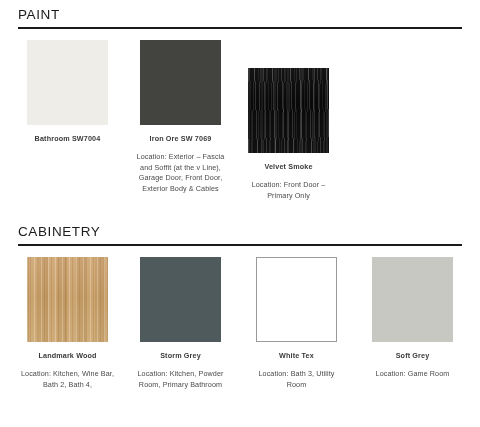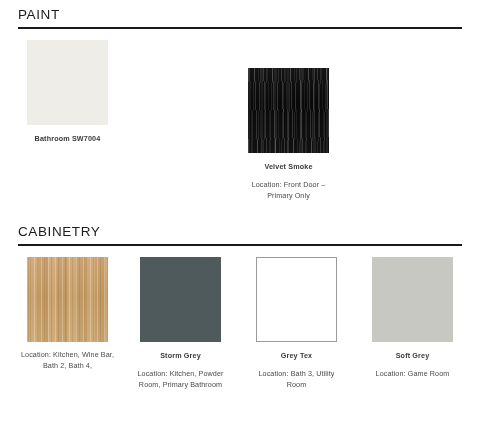--- a/index.html
+++ b/index.html
@@ -135,51 +135,57 @@
       <h2 class="section-title">PAINT</h2>
       <div class="section-rule"></div>
     </div>
     <div class="swatch-row">
 
       <div class="swatch-cell cell-wide" style="left:20px;">
         <div class="swatch" style="background:#EFEDE8; margin-left:7px;"></div>
         <div class="swatch-label">Bathroom SW7004</div>
       </div>
 
+      <div class="swatch-cell cell-wide" style="left:133px;">
+        <div class="swatch" style="background:#434340; margin-left:7px;"></div>
+        <div class="swatch-label">Iron Ore SW 7069</div>
+        <div class="swatch-desc">Location: Exterior – Fascia and Soffit (at the v Line), Garage Door, Front Door,  Exterior Body &amp; Cables</div>
+      </div>
 
       <div class="swatch-cell cell-wide" style="left:241px;margin-top:28px;">
         <div class="swatch tex-wood-black" style="margin-left:7px;"></div>
         <div class="swatch-label">Velvet Smoke</div>
         <div class="swatch-desc">Location: Front Door – Primary Only</div>
       </div>
 
     </div>
   </div>
 
   <div class="section section-cabinetry">
     <div class="section-head">
       <h2 class="section-title">CABINETRY</h2>
       <div class="section-rule"></div>
     </div>
     <div class="swatch-row">
 
       <div class="swatch-cell cell-wide" style="left:20px;">
         <div class="swatch tex-wood-light" style="margin-left:7px;"></div>
+        <div class="swatch-label">Landmark Wood</div>
         <div class="swatch-desc">Location: Kitchen, Wine Bar, Bath 2, Bath 4,</div>
       </div>
 
       <div class="swatch-cell cell-wide" style="left:133px;">
         <div class="swatch" style="background:#4E5A5B; margin-left:7px;"></div>
         <div class="swatch-label">Storm Grey</div>
         <div class="swatch-desc">Location: Kitchen, Powder Room, Primary Bathroom</div>
       </div>
 
       <div class="swatch-cell cell-wide" style="left:249px;">
         <div class="swatch swatch-bordered" style="background:#FFFFFF; margin-left:7px;"></div>
-        <div class="swatch-label">Grey Tex</div>
+        <div class="swatch-label">White Tex</div>
         <div class="swatch-desc">Location: Bath 3, Utility Room</div>
       </div>
 
       <div class="swatch-cell cell-wide" style="left:365px;">
         <div class="swatch" style="background:#C8C8C2; margin-left:7px;"></div>
         <div class="swatch-label">Soft Grey</div>
         <div class="swatch-desc">Location: Game Room</div>
       </div>
 
     </div>

